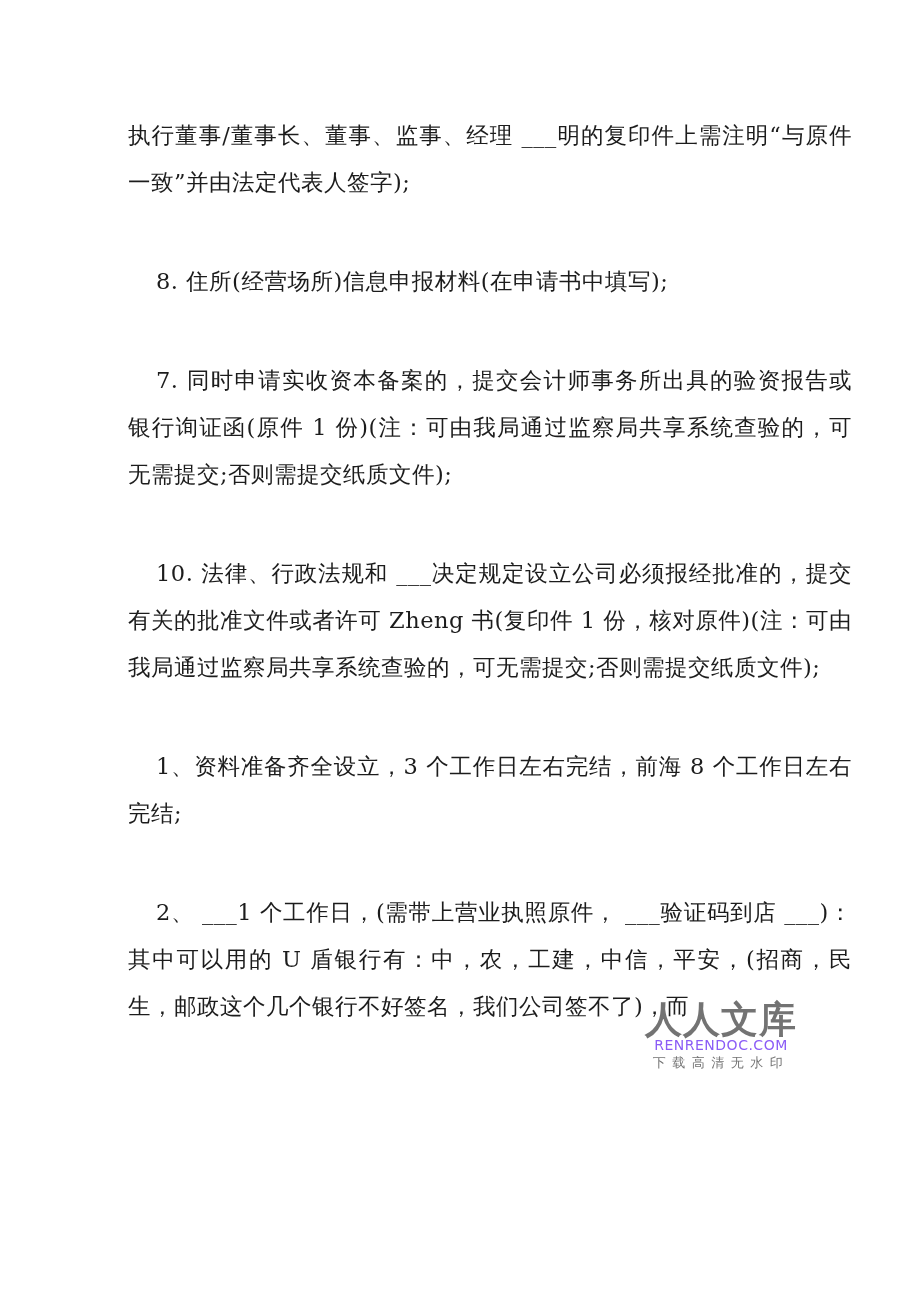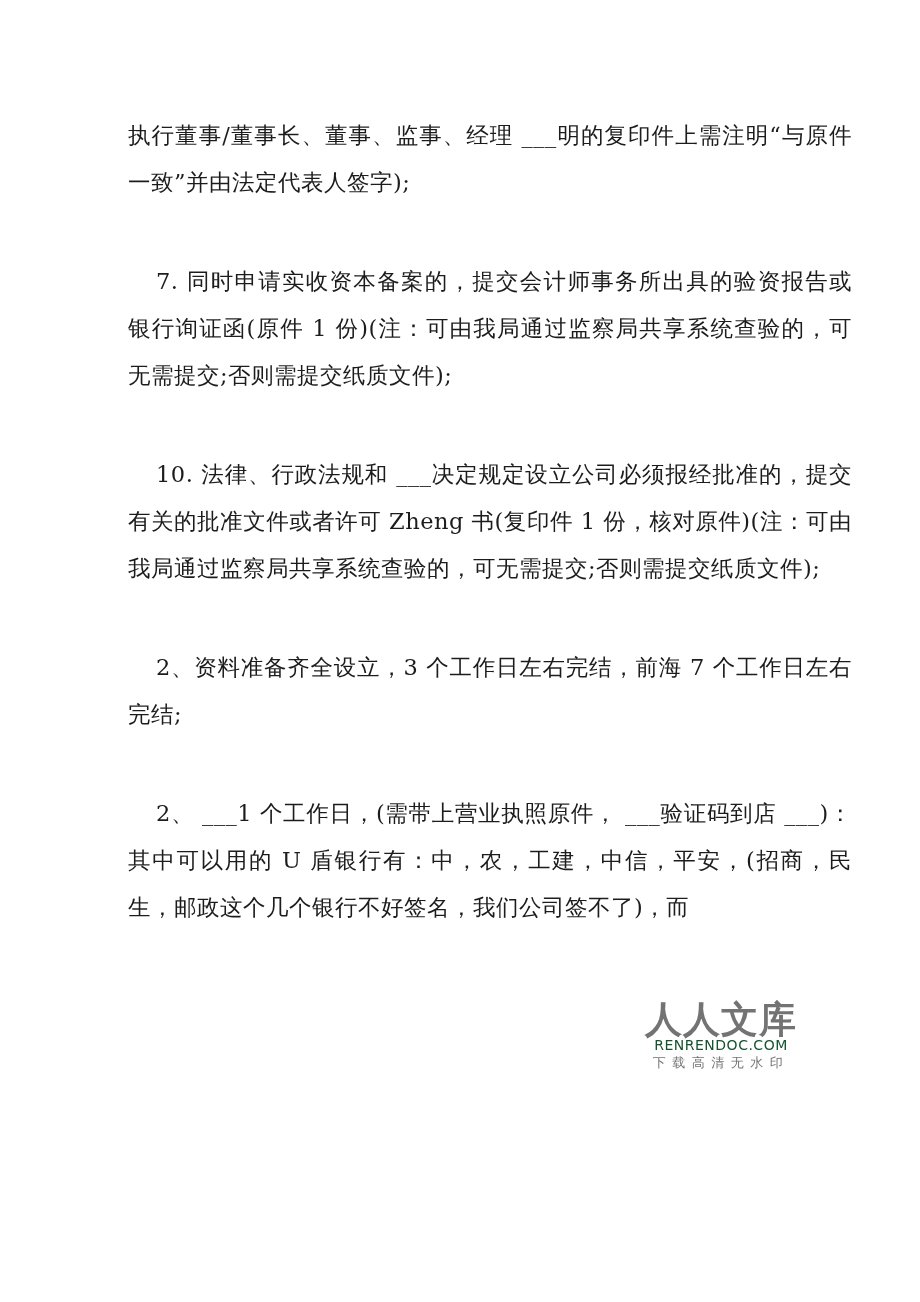--- a/index.html
+++ b/index.html
@@ -43,40 +43,41 @@
     line-height: 40px;
     letter-spacing: 1px;
     color: #737373;
     white-space: nowrap;
   }
   .wm-domain {
     font-size: 14px;
     line-height: 15px;
     margin-top: -2px;
     letter-spacing: 0.5px;
-    color: #14532d;
+    color: #8b5cf6;
     white-space: nowrap;
   }
   .wm-tagline {
     font-size: 13px;
     line-height: 15px;
     margin-top: 2px;
     letter-spacing: 6.5px;
     color: #737373;
     white-space: nowrap;
   }
 </style>
 </head>
 <body>
 
 <div class="doc">
   <p>执行董事/董事长、董事、监事、经理 ___明的复印件上需注明“与原件一致”并由法定代表人签字);</p>
+  <p class="indent">8. 住所(经营场所)信息申报材料(在申请书中填写);</p>
   <p class="indent">7. 同时申请实收资本备案的，提交会计师事务所出具的验资报告或银行询证函(原件 1 份)(注：可由我局通过监察局共享系统查验的，可无需提交;否则需提交纸质文件);</p>
   <p class="indent">10. 法律、行政法规和 ___决定规定设立公司必须报经批准的，提交有关的批准文件或者许可 Zheng 书(复印件 1 份，核对原件)(注：可由我局通过监察局共享系统查验的，可无需提交;否则需提交纸质文件);</p>
-  <p class="indent">2、资料准备齐全设立，3 个工作日左右完结，前海 7 个工作日左右完结;</p>
+  <p class="indent">1、资料准备齐全设立，3 个工作日左右完结，前海 8 个工作日左右完结;</p>
   <p class="indent">2、 ___1 个工作日，(需带上营业执照原件， ___验证码到店 ___)：其中可以用的 U 盾银行有：中，农，工建，中信，平安，(招商，民生，邮政这个几个银行不好签名，我们公司签不了)，而</p>
 </div>
 
 <div class="watermark">
   <div class="wm-title">人人文库</div>
   <div class="wm-domain">RENRENDOC.COM</div>
   <div class="wm-tagline">下载高清无水印</div>
 </div>
 
 </body></html>

